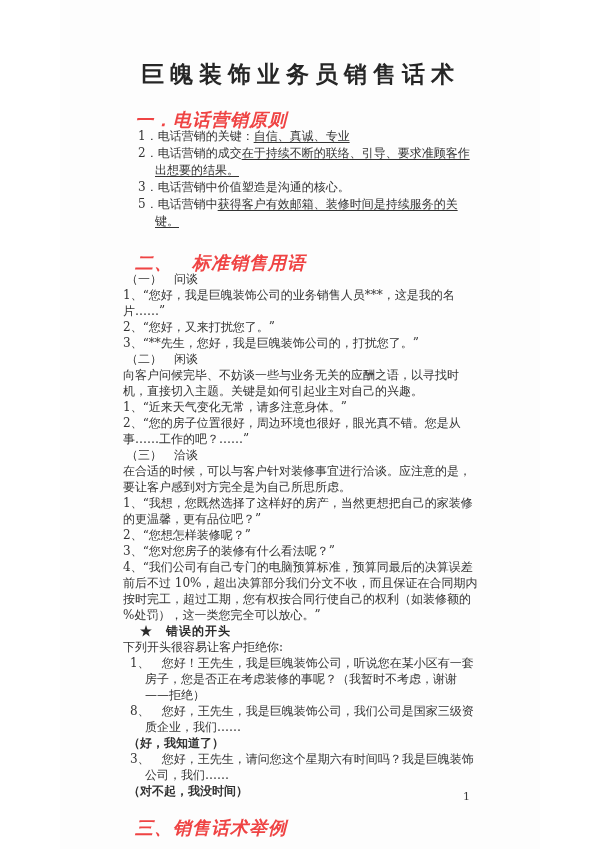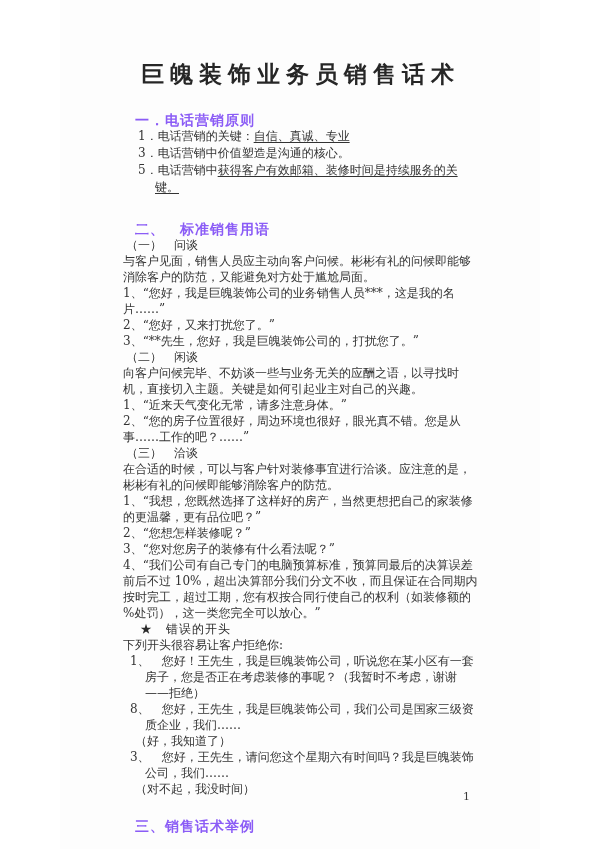--- a/index.html
+++ b/index.html
@@ -24,45 +24,46 @@
     text-align: center;
     letter-spacing: 6px;
     color: #262626;
     margin: 12px 0 22px 0;
     line-height: 32px;
     white-space: nowrap;
   }
   p { margin: 0; }
   .h1 {
     font-weight: 700;
-    font-size: 14px;
-    color: #8b5cf6;
+    font-size: 18px;
+    color: #ef4444;
     padding-left: 12px;
     letter-spacing: 1px;
+    font-style: italic;
   }
   .mt  { margin-top: 25px; }
   .mt2 { margin-top: 21px; }
   .item1 {
     margin-left: 32px;
     text-indent: -17px;
     line-height: 17px;
   }
   .sub  { padding-left: 3px; }
   .para { }
   .star {
-    font-weight: 400;
+    font-weight: 700;
     padding-left: 17px;
     letter-spacing: 1px;
     color: #2b2b2b;
   }
   .witem {
     margin-left: 22px;
     text-indent: -15px;
   }
-  .wcont { margin-left: 12px; }
+  .wcont { margin-left: 5px; font-weight: bold; }
   .u {
     text-decoration: underline;
     text-underline-offset: 2px;
   }
   .pagenum {
     position: absolute;
     right: 70px;
     bottom: 46px;
     font-size: 11px;
     color: #3a3a3a;
@@ -70,34 +71,34 @@
 </style>
 </head>
 <body>
 
 <div class="page">
   <div class="content">
     <div class="doc-title">巨魄装饰业务员销售话术</div>
     <div>
         <p class="h1"><span>一．电话营销原则</span></p>
         <p class="item1"><span>1．电话营销的关键：</span><span class="u">自信、真诚、专业</span></p>
+        <p class="item1"><span>2．电话营销的成交</span><span class="u">在于持续不断的联络、引导、要求准顾客作出想要的结果。</span></p>
         <p class="item1"><span>3．电话营销中价值塑造是沟通的核心。</span></p>
         <p class="item1"><span>5．电话营销中</span><span class="u">获得客户有效邮箱、装修时间是持续服务的关键。</span></p>
         <p class="h1 mt"><span>二、　标准销售用语</span></p>
         <p class="sub"><span>（一）　问谈</span></p>
-        <p class="para"><span>与客户见面，销售人员应主动向客户问候。彬彬有礼的问候即能够消除客户的防范，又能避免对方处于尴尬局面。</span></p>
         <p class="para"><span>1、“您好，我是巨魄装饰公司的业务销售人员***，这是我的名片……”</span></p>
         <p class="para"><span>2、“您好，又来打扰您了。”</span></p>
         <p class="para"><span>3、“**先生，您好，我是巨魄装饰公司的，打扰您了。”</span></p>
         <p class="sub"><span>（二）　闲谈</span></p>
         <p class="para"><span>向客户问候完毕、不妨谈一些与业务无关的应酬之语，以寻找时机，直接切入主题。关键是如何引起业主对自己的兴趣。</span></p>
         <p class="para"><span>1、“近来天气变化无常，请多注意身体。”</span></p>
         <p class="para"><span>2、“您的房子位置很好，周边环境也很好，眼光真不错。您是从事……工作的吧？……”</span></p>
         <p class="sub"><span>（三）　洽谈</span></p>
-        <p class="para"><span>在合适的时候，可以与客户针对装修事宜进行洽谈。应注意的是，彬彬有礼的问候即能够消除客户的防范。</span></p>
+        <p class="para"><span>在合适的时候，可以与客户针对装修事宜进行洽谈。应注意的是，要让客户感到对方完全是为自己所思所虑。</span></p>
         <p class="para"><span>1、“我想，您既然选择了这样好的房产，当然更想把自己的家装修的更温馨，更有品位吧？”</span></p>
         <p class="para"><span>2、“您想怎样装修呢？”</span></p>
         <p class="para"><span>3、“您对您房子的装修有什么看法呢？”</span></p>
         <p class="para"><span>4、“我们公司有自己专门的电脑预算标准，预算同最后的决算误差前后不过 10%，超出决算部分我们分文不收，而且保证在合同期内按时完工，超过工期，您有权按合同行使自己的权利（如装修额的 %处罚），这一类您完全可以放心。”</span></p>
         <p class="star"><span>★　错误的开头</span></p>
         <p class="para"><span>下列开头很容易让客户拒绝你:</span></p>
         <p class="witem"><span>1、　您好！王先生，我是巨魄装饰公司，听说您在某小区有一套房子，您是否正在考虑装修的事呢？（我暂时不考虑，谢谢——拒绝）</span></p>
         <p class="witem"><span>8、　您好，王先生，我是巨魄装饰公司，我们公司是国家三级资质企业，我们……</span></p>
         <p class="wcont"><span>（好，我知道了）</span></p>
         <p class="witem"><span>3、　您好，王先生，请问您这个星期六有时间吗？我是巨魄装饰公司，我们……</span></p>

